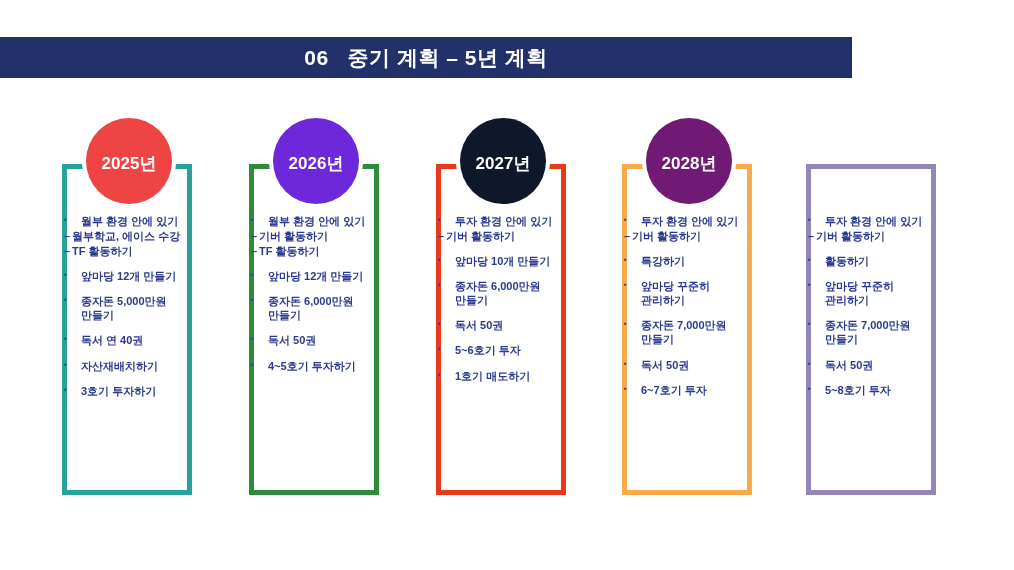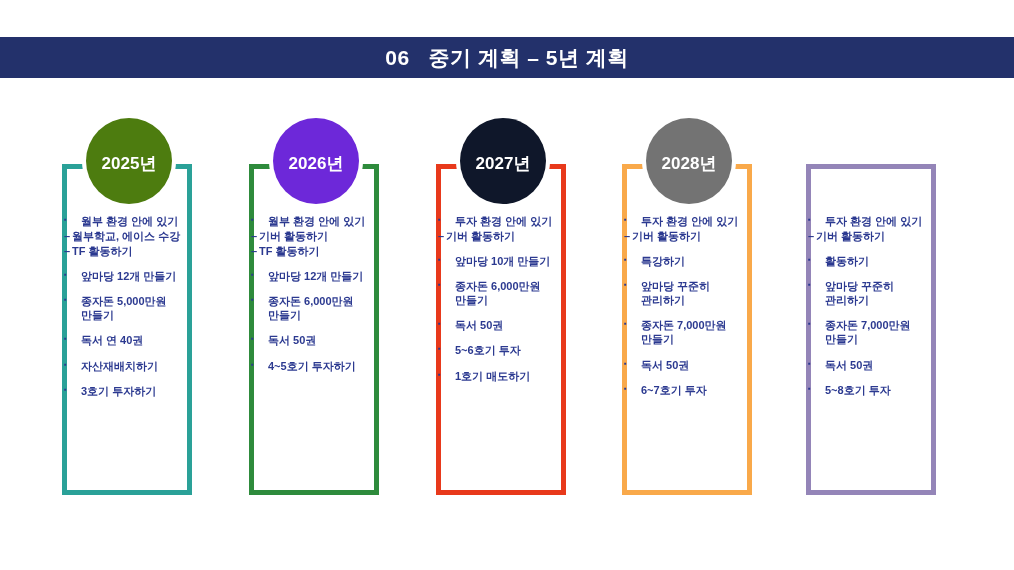--- a/index.html
+++ b/index.html
@@ -14,21 +14,21 @@
     font-family: "Liberation Sans", "DejaVu Sans", sans-serif;
     overflow: hidden;
     position: relative;
   }
 
   
   .title-bar {
     position: absolute;
     left: 0;
     top: 37px;
-    width: 1014px;
+    width: 852px;
     height: 41px;
     background: #23316B;
     display: flex;
     align-items: center;
     justify-content: center;
   }
   .title-text {
     color: #ffffff;
     font-size: 21px;
     font-weight: bold;
@@ -135,21 +135,21 @@
 </head>
 <body>
 
 <div class="title-bar">
   <div class="title-text">06   중기 계획 – 5년 계획</div>
 </div>
 
 <div class="timeline">
   <div class="col col-0">
     <div class="frame" style="border-color: rgb(42, 161, 152);"></div>
-    <div class="badge" style="background: #4d7c0f;">
+    <div class="badge" style="background: #ef4444;">
       <span class="badge-label">2025년</span>
     </div>
     <div class="items">
         <div class="item sq"><span class="mark">▪</span><span class="txt">월부 환경 안에 있기</span></div>
         <div class="item dash"><span class="mark">–</span><span class="txt">월부학교, 에이스 수강</span></div>
         <div class="item dash"><span class="mark">–</span><span class="txt">TF 활동하기</span></div>
         <div class="item sq"><span class="mark">▪</span><span class="txt">앞마당 12개 만들기</span></div>
         <div class="item sq"><span class="mark">▪</span><span class="txt">종자돈 5,000만원
 만들기</span></div>
         <div class="item sq"><span class="mark">▪</span><span class="txt">독서 연 40권</span></div>
@@ -187,21 +187,21 @@
         <div class="item sq"><span class="mark">▪</span><span class="txt">종자돈 6,000만원
 만들기</span></div>
         <div class="item sq"><span class="mark">▪</span><span class="txt">독서 50권</span></div>
         <div class="item sq"><span class="mark">▪</span><span class="txt">5~6호기 투자</span></div>
         <div class="item sq"><span class="mark">▪</span><span class="txt">1호기 매도하기</span></div>
       </div>
   </div>
 
   <div class="col col-3">
     <div class="frame" style="border-color: rgb(249, 169, 74);"></div>
-    <div class="badge" style="background: #737373;">
+    <div class="badge" style="background: #701a75;">
       <span class="badge-label">2028년</span>
     </div>
     <div class="items">
         <div class="item sq"><span class="mark">▪</span><span class="txt">투자 환경 안에 있기</span></div>
         <div class="item dash"><span class="mark">–</span><span class="txt">기버 활동하기</span></div>
         <div class="item sq"><span class="mark">▪</span><span class="txt">특강하기</span></div>
         <div class="item sq"><span class="mark">▪</span><span class="txt">앞마당 꾸준히
 관리하기</span></div>
         <div class="item sq"><span class="mark">▪</span><span class="txt">종자돈 7,000만원
 만들기</span></div>

